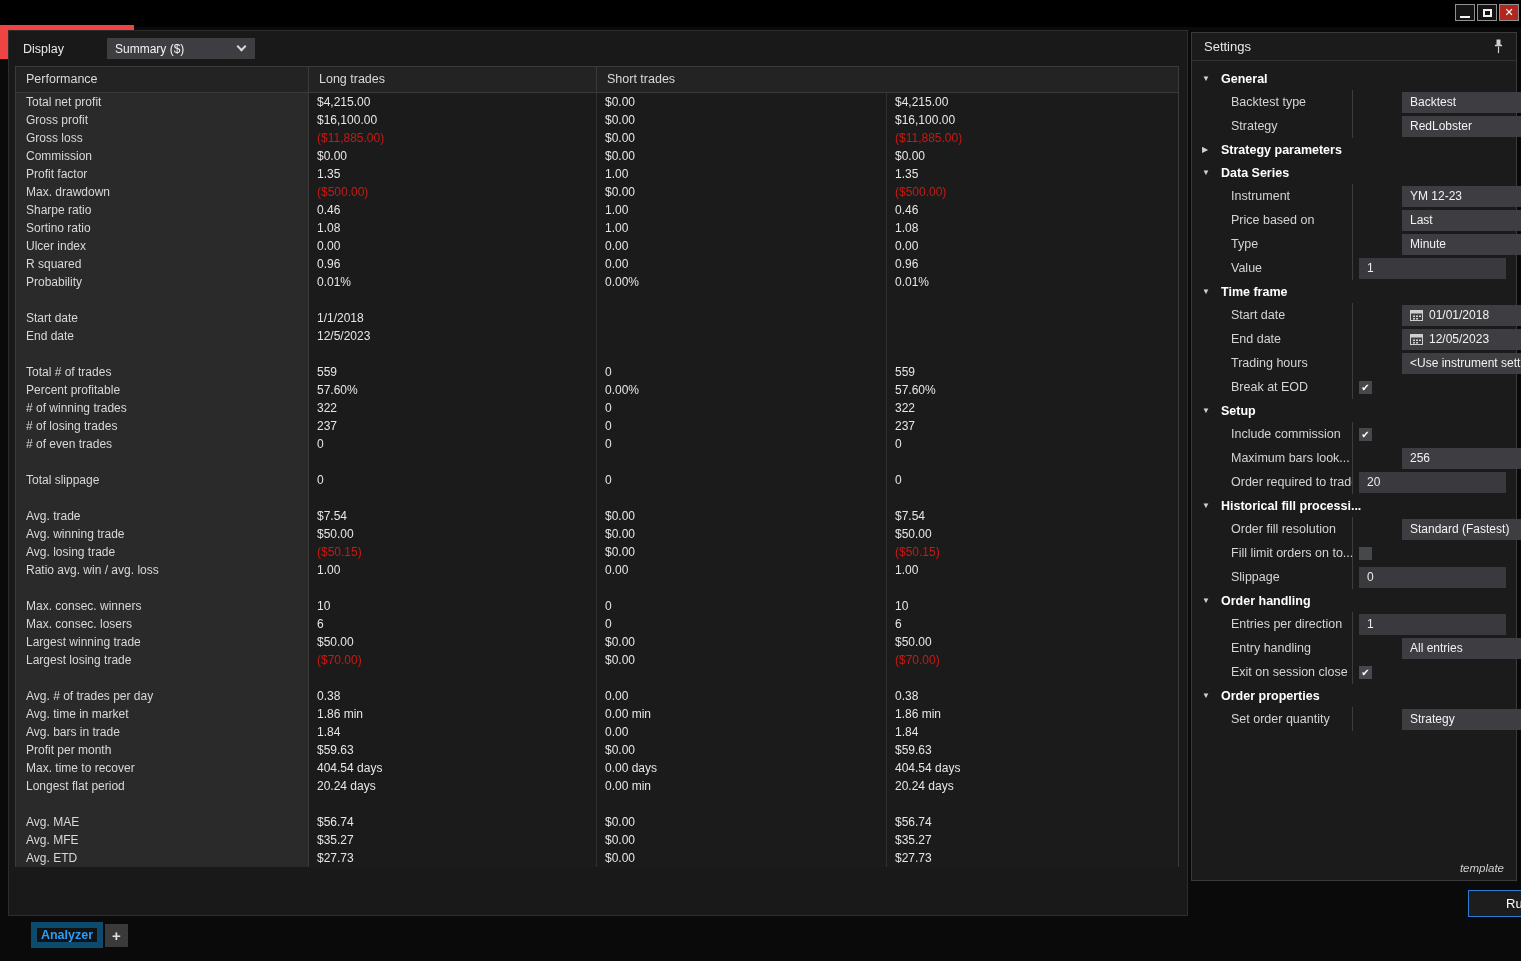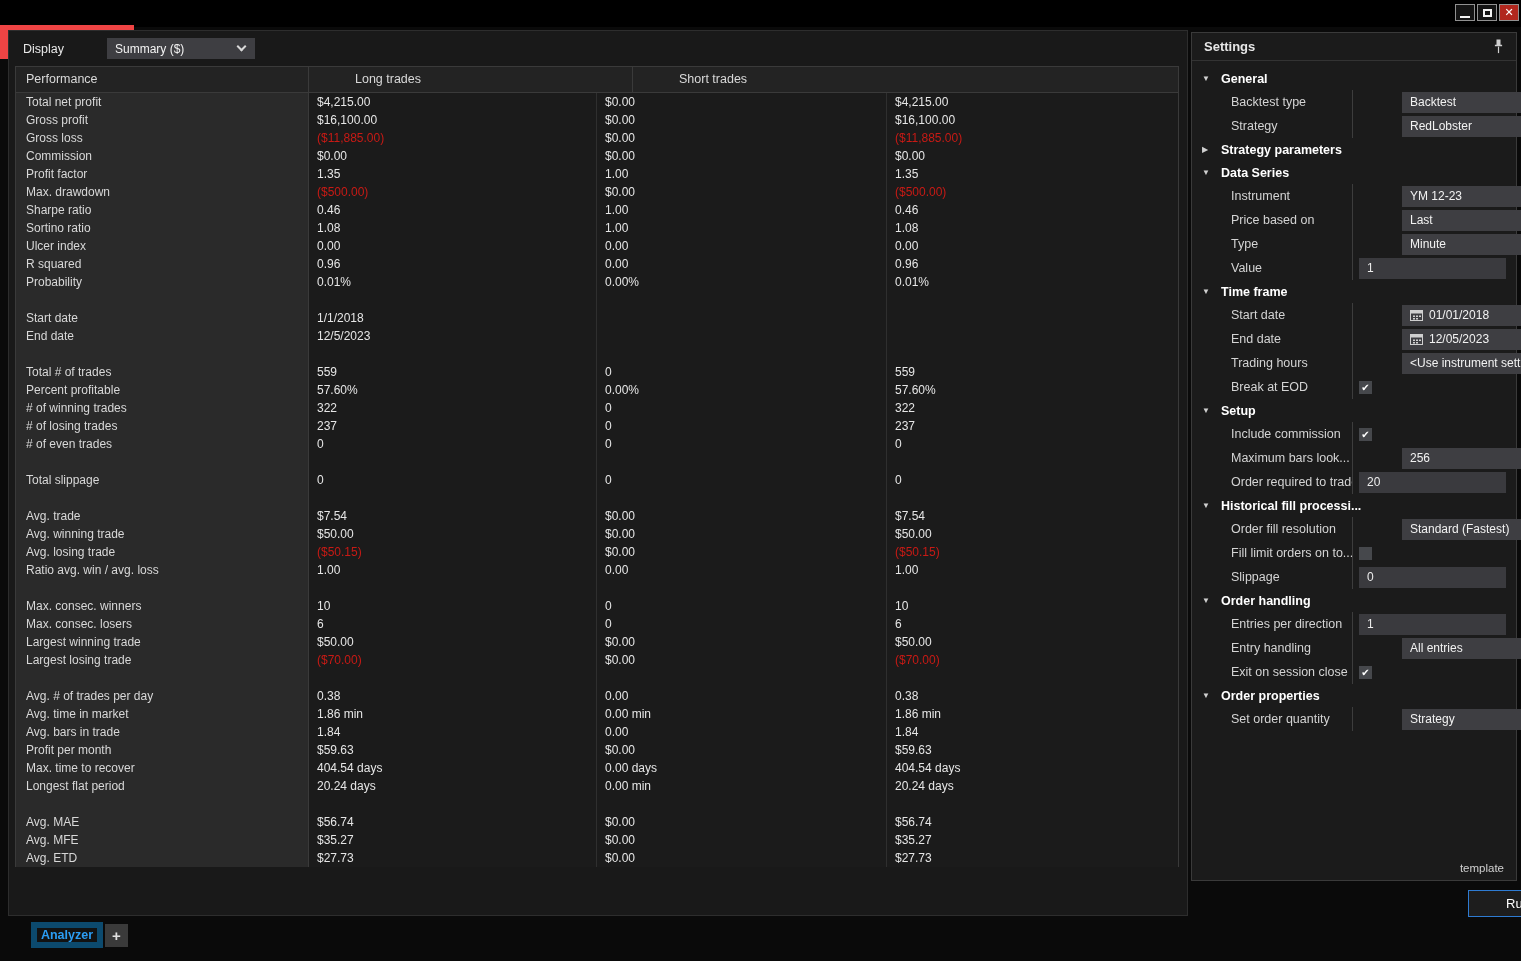--- a/index.html
+++ b/index.html
@@ -27,55 +27,55 @@
   .dropdown { height:21px; background:#3e3e42; display:flex; align-items:center;
               padding-left:8px; color:#f2f2f2; font-size:12px; cursor:pointer;margin-left:43px; }
   .display-dd { width:148px; }
   .ddval { flex:1; white-space:nowrap; overflow:hidden; }
   .chev { width:7px; height:7px; border-right:2px solid #d9d9d9; border-bottom:2px solid #d9d9d9;
           transform:rotate(45deg); margin-right:10px; margin-top:-4px; flex:none; }
 
   
   .table { margin-left:6px; width:1164px; border:1px solid #3a3a3a; border-bottom:none; background:#1b1b1b; }
   .thead { display:grid; grid-template-columns:293px 288px 290px 292px; height:26px;
-           background:#232323; border-bottom:1px solid #3a3a3a;gap:36px; }
+           background:#232323; border-bottom:1px solid #3a3a3a; }
   .th { line-height:25px; padding-left:10px; color:#d9d9d9; font-size:12.5px;
         border-right:1px solid #3a3a3a; }
   .th:last-child { border-right:none; }
   .trow { display:grid; grid-template-columns:293px 288px 290px 292px; height:18px; }
   .cell { line-height:18px; font-size:12px; white-space:nowrap; overflow:hidden; }
   .cell-label { background:#2a2a2a; padding-left:10px; color:#d8d8d8; border-right:1px solid #3a3a3a; }
   .cell-val { padding-left:8px; color:#e6e6e6; border-right:1px solid #2f2f2f; }
   .cell-val:last-child { border-right:none; }
   .neg { color:#c81a15; }
 
   
   .settings-panel { position:absolute; left:1191px; top:32px; width:326px; height:849px;
                     background:#1b1b1b; border:1px solid #3a3a3a; }
   .settings-header { height:28px; display:flex; align-items:center; justify-content:space-between;
-                     padding:0 12px; border-bottom:1px solid #333;font-weight:bold; }
+                     padding:0 12px; border-bottom:1px solid #333; }
   .settings-title { color:#e6e6e6; font-size:13px; }
   .pin { cursor:pointer; display:flex; align-items:center; }
   .settings-body { padding-top:6px; }
   .sec-header { height:23px; display:flex; align-items:center; gap:9px; padding-left:10px;
                 color:#fff; font-weight:bold; font-size:12.5px; cursor:pointer; }
   .tri { font-size:8px; color:#d0d0d0; width:10px; }
   .srow { height:24px; display:flex; align-items:stretch; }
   .slabel { flex:0 0 161px; padding-left:39px; display:flex; align-items:center;
             color:#d4d4d4; font-size:12.5px; border-right:1px solid #3d3d3d;
             white-space:nowrap; overflow:hidden; }
   .sctl { flex:1; display:flex; align-items:center; padding-left:6px; }
   .sctl .dropdown { width:147px; }
   .tinput { width:147px; height:21px; background:#3a3a3e; line-height:21px; padding-left:8px;
             color:#ececec; font-size:12px; cursor:text; }
   .cbox { width:13px; height:13px; background:#46484c; display:flex; align-items:center;
           justify-content:center; cursor:pointer; }
   .cbox .mark { font-size:10px; color:#fff; line-height:13px; }
   .calicon { margin-right:6px; display:flex; align-items:center; flex:none; }
-  .template-label { position:absolute; right:12px; bottom:6px; 
+  .template-label { position:absolute; right:12px; bottom:6px; font-style:italic;
                     color:#d0d0d0; font-size:11.5px; }
 
   .run-btn { position:absolute; left:1468px; top:890px; width:100px; height:27px;
              background:#1d1d1d; border:1px solid #2e7bd2; color:#fff; font-size:13px;
              font-family:inherit; cursor:pointer; }
 
   
   .tab-analyzer { position:absolute; left:31px; top:922px; width:72px; height:26px;
                   border:6px solid #0c4a6e; background:#121212; color:#2b9df4;
                   font-weight:bold; font-size:12.5px; display:flex; align-items:center;

